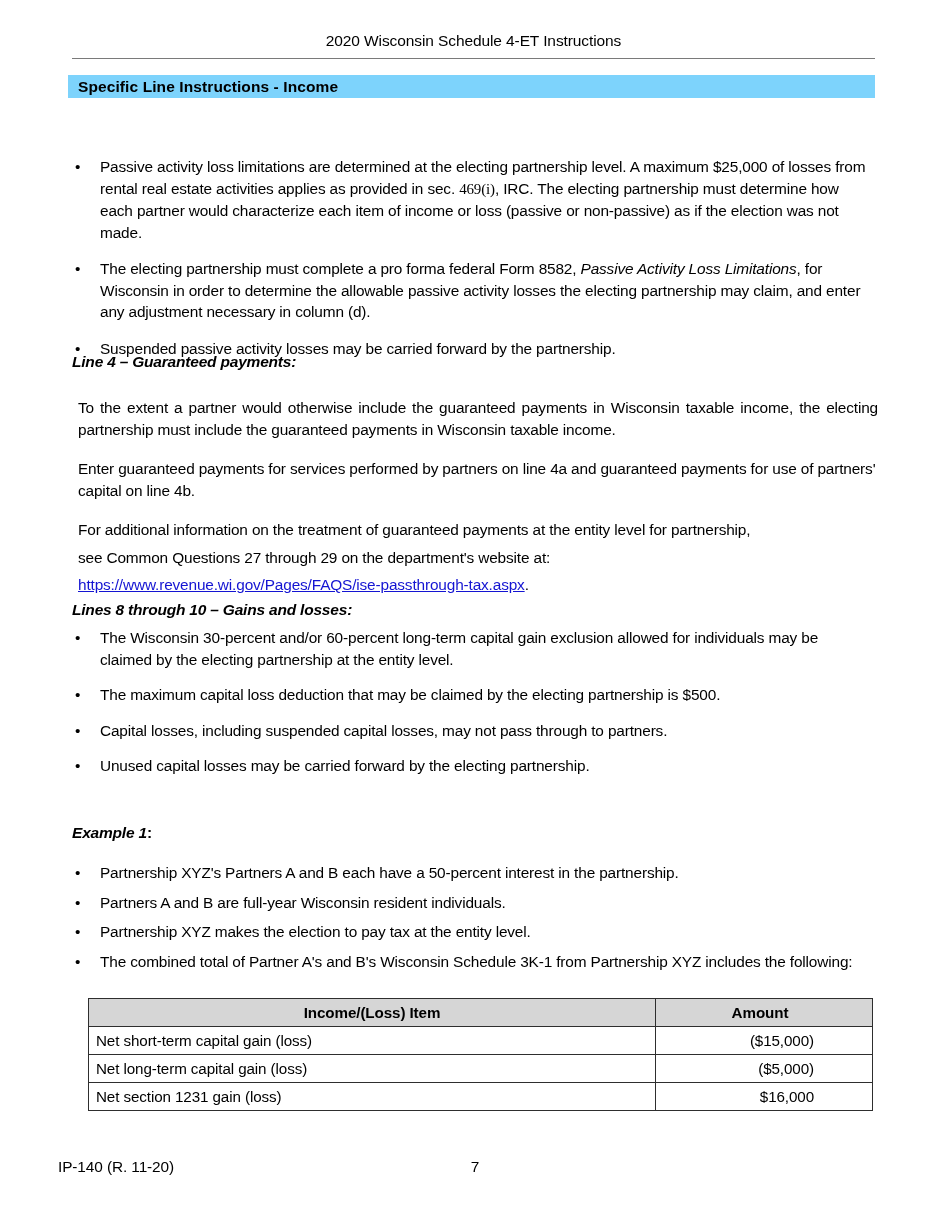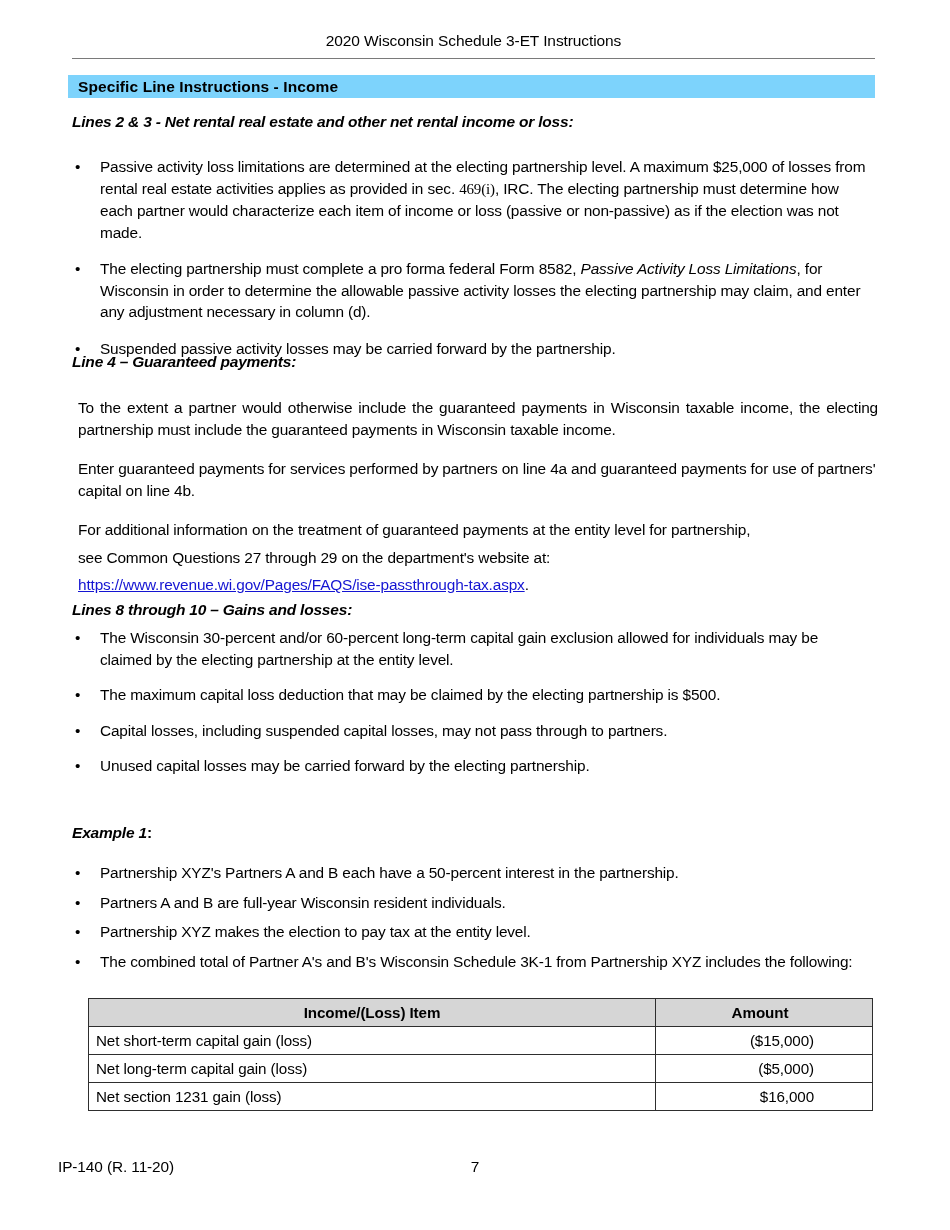--- a/index.html
+++ b/index.html
@@ -165,28 +165,27 @@
     width: 950px;
     text-align: center;
     font-size: 15.4px;
   }
 </style>
 </head>
 <body>
 
 <div class="page">
 
-  <div class="runhead">2020 Wisconsin Schedule 3-ET Instructions</div>
+  <div class="runhead">2020 Wisconsin Schedule 4-ET Instructions</div>
   <div class="head-rule"></div>
 
   <div class="band">
     <div class="band-label">Specific Line Instructions - Income</div>
   </div>
 
-  <h3 class="sub col" style="top:112px;">Lines 2 &amp; 3 - Net rental real estate and other net rental income or loss:</h3>
 
   <div class="bullets" style="top:156px;">
 
     <div class="bi">
       <span class="dot">•</span>
       <span><span>Passive activity loss limitations are determined at the electing partnership level. A maximum $25,000 of losses from rental real estate activities applies as provided in sec. </span><span class="serif">469(i)</span><span>, IRC.  The electing partnership must determine how each partner would characterize each  item of income or loss (passive or non-passive) as if the election was not made.</span></span>
     </div>
 
     <div class="bi" style="margin-top:15px;">
       <span class="dot">•</span>

